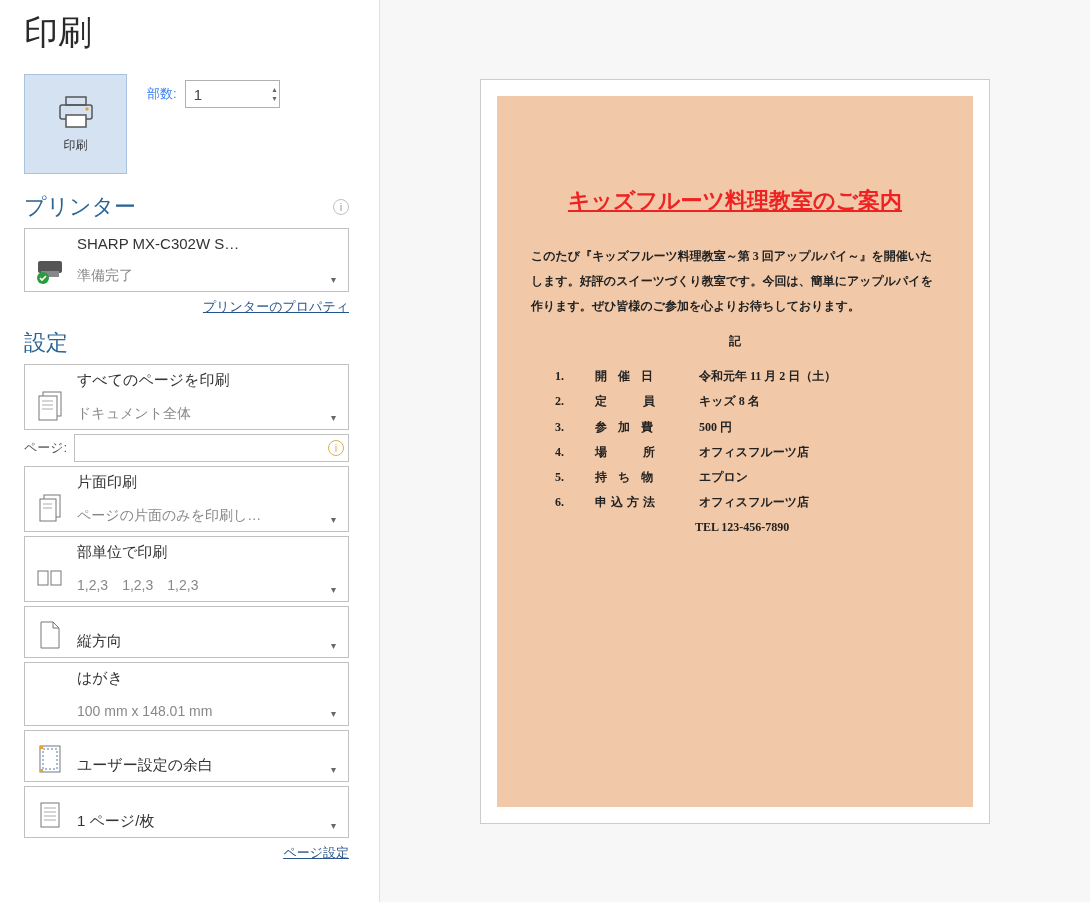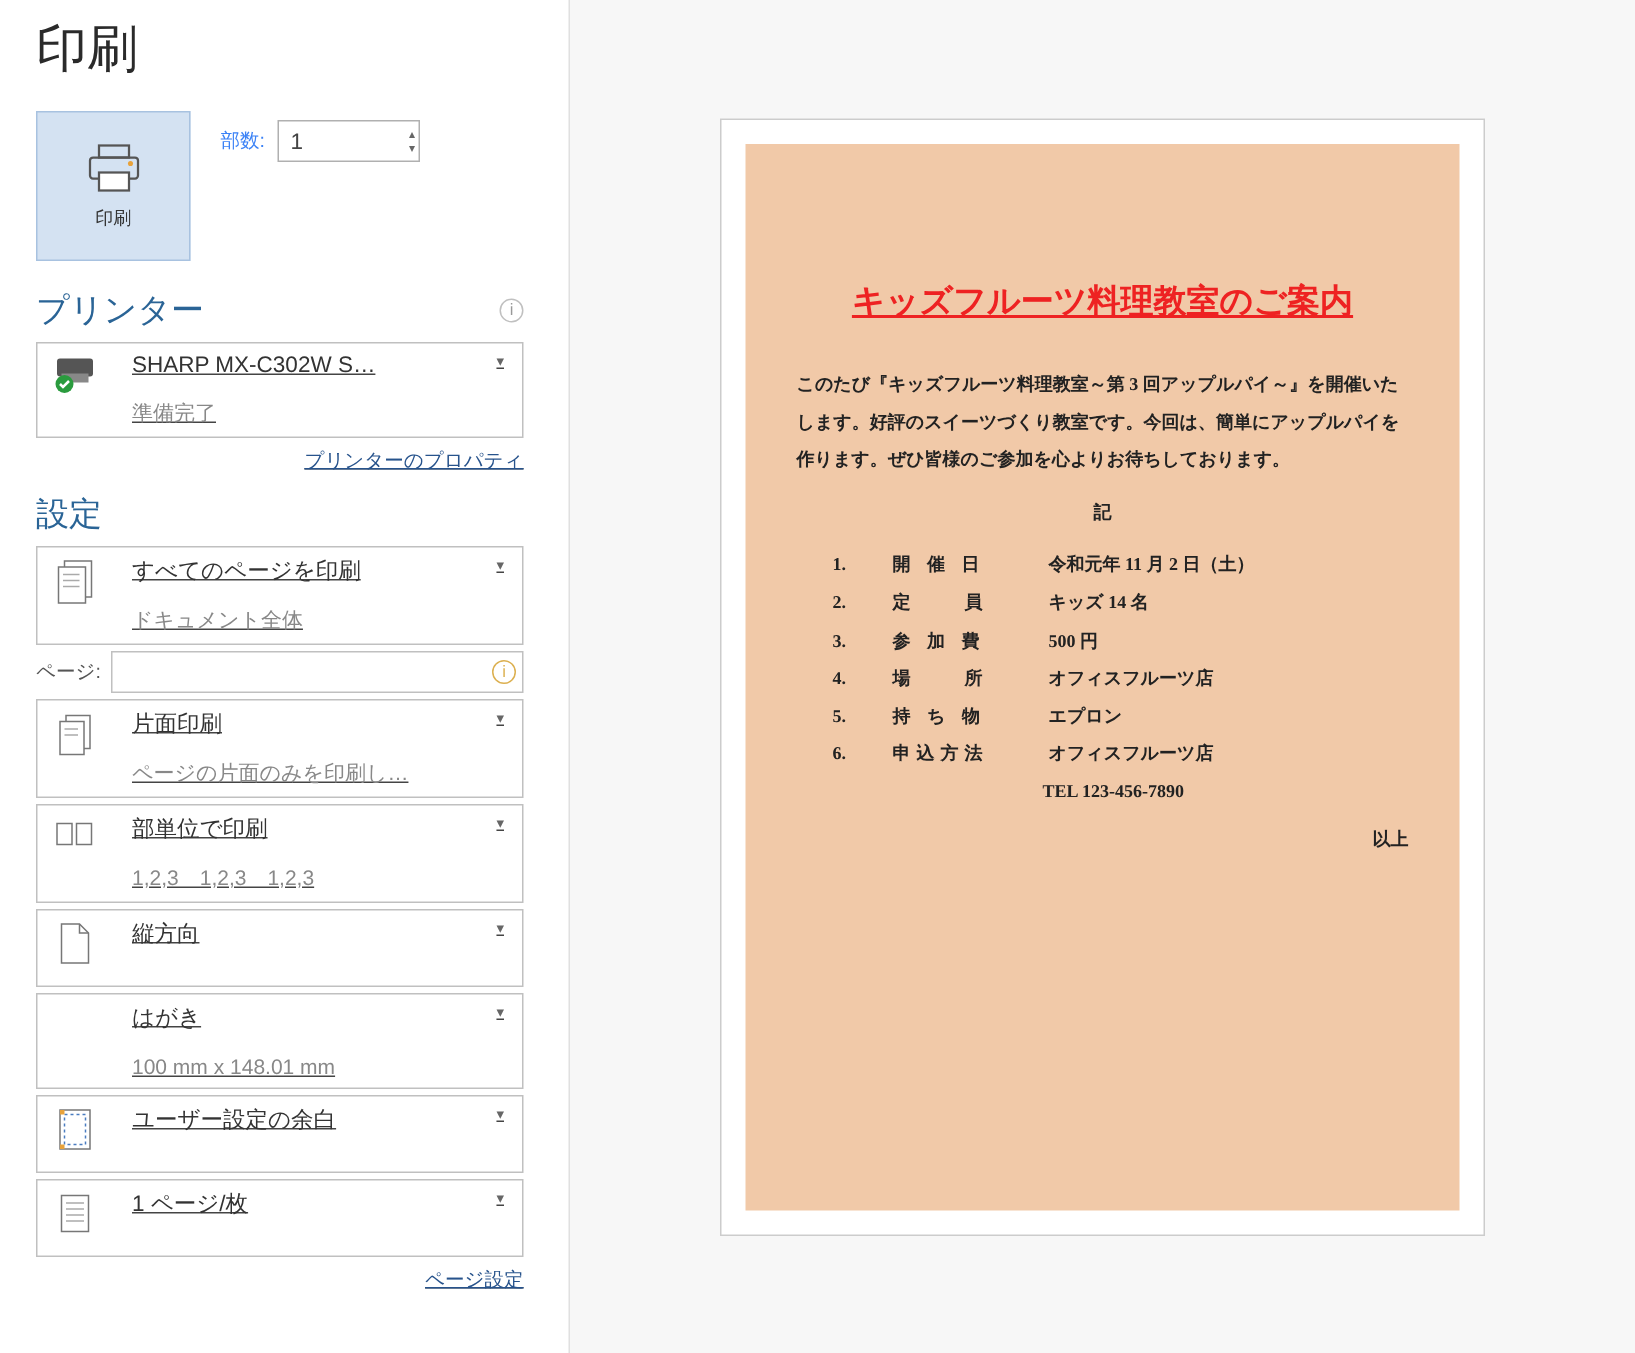--- a/index.html
+++ b/index.html
@@ -69,26 +69,25 @@
 .section-header h2 { color: #2a6496; font-size: 22px; font-weight: 400; }
 .info-icon {
   width: 16px; height: 16px; border: 1px solid #c0c0c0; border-radius: 50%;
   color: #999; font-size: 11px; display: flex; align-items: center; justify-content: center;
 }
 .option-box {
   border: 1px solid #c0c0c0;
   background: #fff;
   padding: 6px 8px;
   display: flex;
-  align-items: flex-start;
-  gap: 21px;
+  align-items: flex-end;
+  gap: 10px;
   margin-bottom: 4px;
   min-height: 52px;
   cursor: pointer;
-  text-decoration: underline;
 }
 .option-icon { width: 34px; display: flex; align-items: center; justify-content: center; flex-shrink: 0; }
 .option-text { flex: 1; min-width: 0; }
 .option-text .line1 { font-size: 15px; color: #333; white-space: nowrap; overflow: hidden; text-overflow: ellipsis; }
 .option-text .line2 { font-size: 14px; color: #888; white-space: nowrap; overflow: hidden; text-overflow: ellipsis; margin-top: 15px; }
 .caret { color: #666; font-size: 10px; padding: 0 4px; }
 .right-link { text-align: right; margin: 6px 0 12px 0; text-decoration: underline; }
 .right-link a { color: #27538c; font-size: 13px; text-decoration: underline; cursor: pointer; }
 
 .pages-row { display: flex; align-items: center; gap: 4px; margin: 4px 0; }
@@ -298,21 +297,21 @@
       <div class="doc-body kii">記</div>
       <div class="doc-body items" id="doc-items">
           <div class="row">
             <span class="num">1.</span>
             <span class="lab">開 催 日</span>
             <span class="val">令和元年 11 月 2 日（土）</span>
           </div>
           <div class="row">
             <span class="num">2.</span>
             <span class="lab">定　　員</span>
-            <span class="val">キッズ 14 名</span>
+            <span class="val">キッズ 8 名</span>
           </div>
           <div class="row">
             <span class="num">3.</span>
             <span class="lab">参 加 費</span>
             <span class="val">500 円</span>
           </div>
           <div class="row">
             <span class="num">4.</span>
             <span class="lab">場　　所</span>
             <span class="val">オフィスフルーツ店</span>
@@ -322,16 +321,15 @@
             <span class="lab">持 ち 物</span>
             <span class="val">エプロン</span>
           </div>
           <div class="row">
             <span class="num">6.</span>
             <span class="lab">申込方法</span>
             <span class="val">オフィスフルーツ店</span>
           </div>
         </div>
       <div class="doc-body tel-row">TEL 123-456-7890</div>
-      <div class="doc-body ijou">以上</div>
     </div>
   </div>
 </div>
 
 </body></html>

